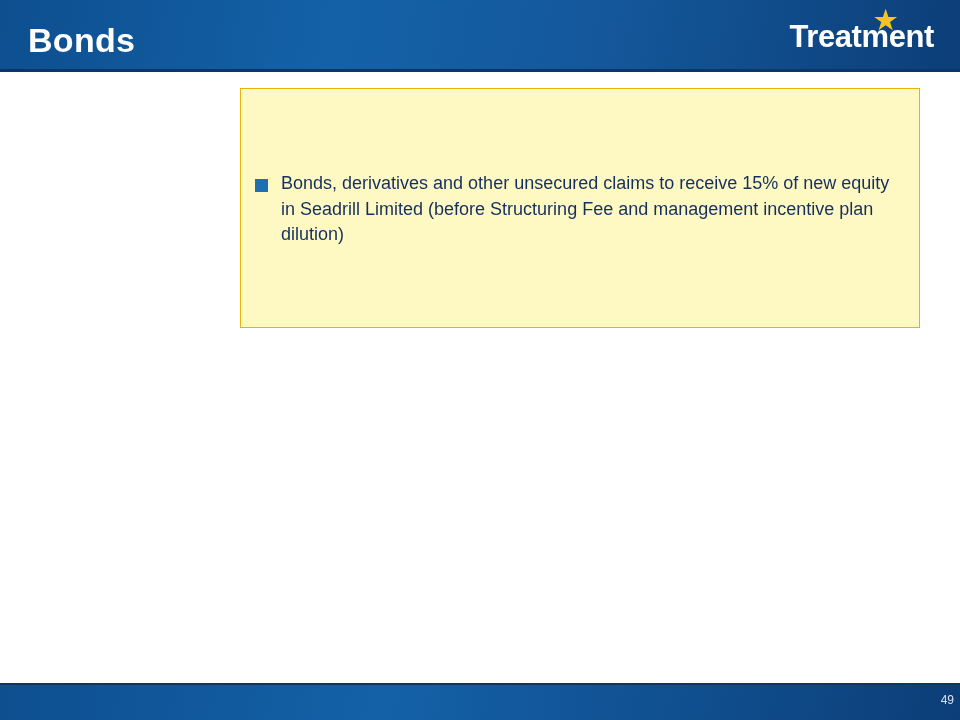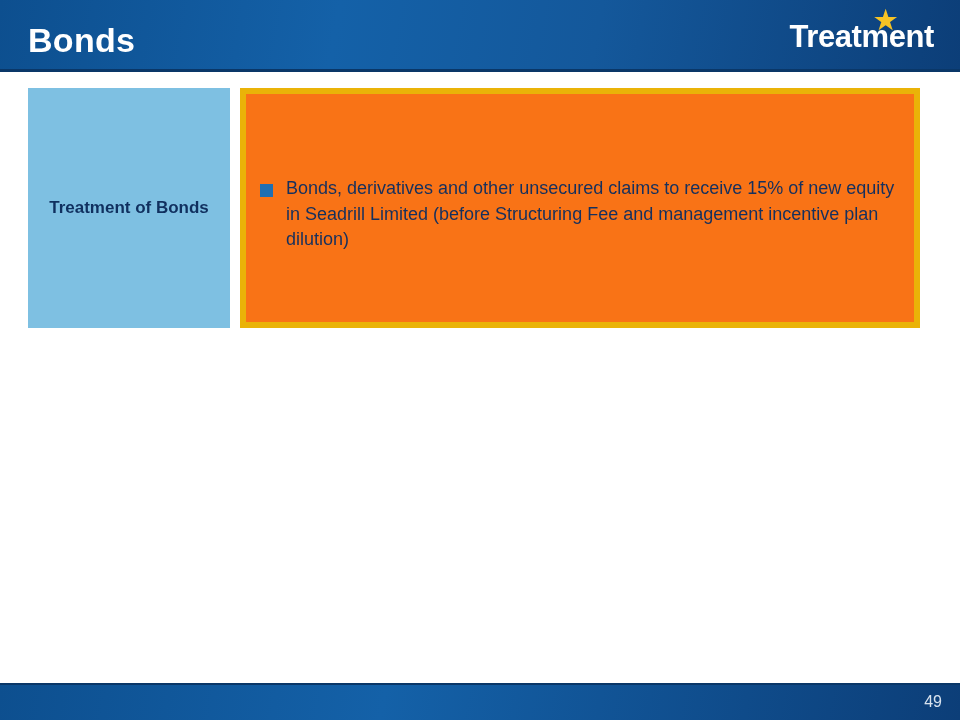--- a/index.html
+++ b/index.html
@@ -95,22 +95,22 @@
     font-weight: bold;
     line-height: 26px;
     padding: 0 8px;
   }
   .row-body {
     position: absolute;
     left: 240px;
     top: 88px;
     width: 680px;
     height: 240px;
-    background: #f97316;
-    border: 6px solid #eab308;
+    background: #fef9c3;
+    border: 1px solid #eab308;
     box-sizing: border-box;
   }
   .bullet-row {
     position: absolute;
     left: 14px;
     top: 82px;
     right: 18px;
     display: flex;
     align-items: flex-start;
   }
@@ -140,42 +140,39 @@
   .footer:before {
     content: "";
     position: absolute;
     left: 0; top: 0;
     width: 960px;
     height: 2px;
     background: #0a3768;
   }
   .page-number {
     position: absolute;
-    right: 18px;
+    right: 6px;
     top: 10px;
     color: #d7e2ee;
-    font-size: 16px;
+    font-size: 12px;
   }
 </style>
 </head>
 <body>
 
 <div class="slide">
 
   <div class="header">
     <div class="header-title">Bonds</div>
     <div class="logo">
       <span class="logo-text">Treatment</span>
       <span class="logo-star">★</span>
     </div>
   </div>
 
-  <div class="row-label">
-    <div class="row-label-text">Treatment of Bonds</div>
-  </div>
 
   <div class="row-body">
     <div class="bullet-row">
       <span class="bullet-marker"></span>
       <span class="bullet-text">Bonds, derivatives and other unsecured claims to receive 15% of new equity in Seadrill Limited (before Structuring Fee and management incentive plan dilution)</span>
     </div>
   </div>
 
   <div class="footer">
     <div class="page-number">49</div>

